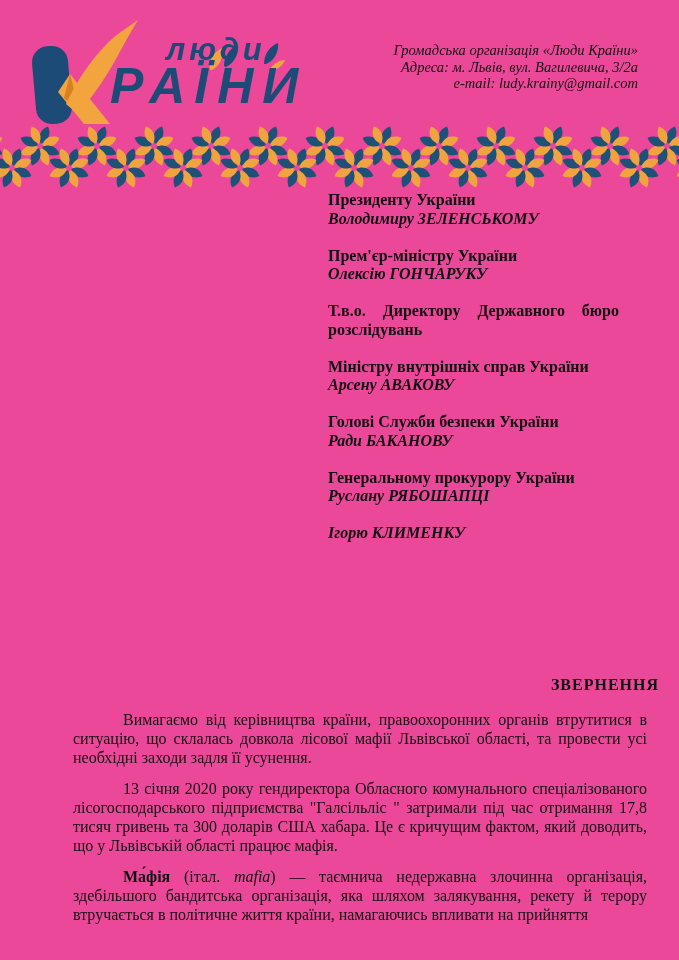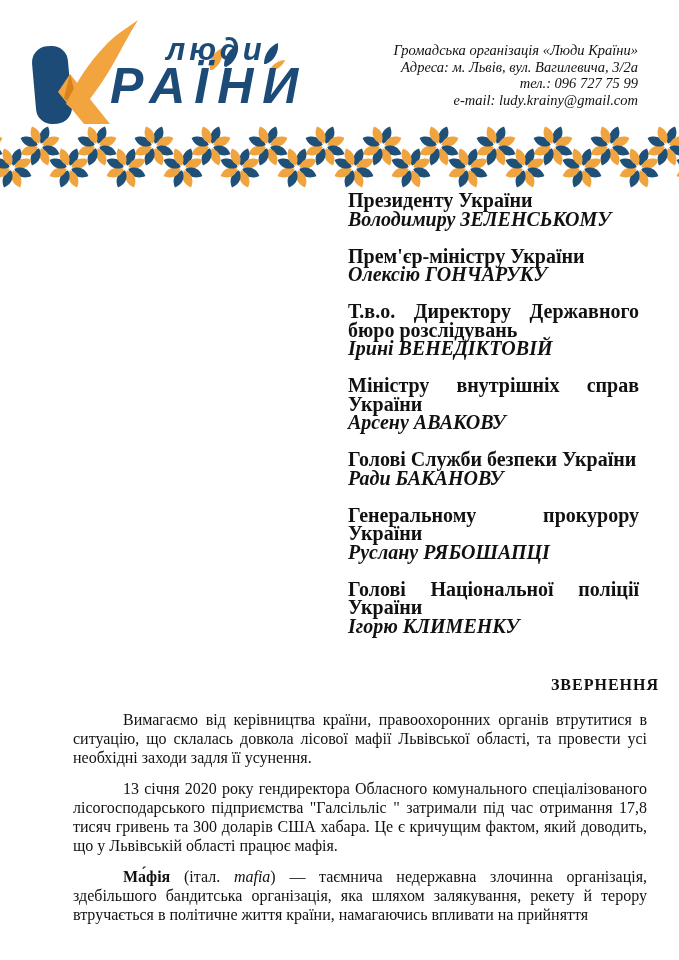--- a/index.html
+++ b/index.html
@@ -1,20 +1,20 @@
 <!DOCTYPE html>
 <html lang="uk" style="--navy: #1c4b77; --orange: #f2a43e; --orange_dark: #d8821f; --orn_blue: #1e5078; --orn_yellow: #f0a43f;"><head>
 <meta charset="utf-8">
 <style>
   html,body{margin:0;padding:0;background:#888;}
   .page{
     position:relative;
     width:679px;height:960px;
     margin:0 auto;
-    background:#ffffff;
+    background:#ec4899;
     font-family:"Liberation Serif", serif;
     color:#111;
     overflow:hidden;
   }
   
   .logo-svg{position:absolute;left:24px;top:12px;width:330px;height:115px;}
   .logo-top{
     font-family:"Liberation Sans", sans-serif;
     font-weight:bold;font-style:italic;
     font-size:31px;letter-spacing:4px;
@@ -32,22 +32,22 @@
     font-size:14.5px;line-height:16.7px;
     color:#111;
     font-style:italic;
   }
   
   .ornament{position:absolute;left:0;top:125px;width:679px;height:66px;}
   .p-blue{fill:var(--orn_blue);}
   .p-yellow{fill:var(--orn_yellow);}
   
   .addressees{
-    position:absolute;left:348px;top:191px;width:291px;
-    font-size:20px;line-height:18.5px;
+    position:absolute;left:328px;top:191px;width:291px;
+    font-size:16px;line-height:18.5px;
   }
   .addr{margin:0 0 18.5px 0;}
   .addr-title{font-weight:bold;text-align:justify;}
   .addr-name{font-weight:bold;font-style:italic;}
   
   .appeal-heading{
     position:absolute;left:61px;top:665px;width:598px;
     text-align:right;font-weight:bold;
     font-size:16px;letter-spacing:1px;
   }
@@ -79,21 +79,20 @@
     <path d="M240,52 C240,42 246,34 254,31 C255,40 250,49 242,52 Z" fill="var(--navy)"></path>
     <path d="M246,57 C250,51 256,48 261,48 C259,54 253,58 247,58 Z" fill="var(--orange)"></path>
 
     <text x="142" y="48" class="logo-top">люди</text>
     <text x="86" y="91" class="logo-main">РАЇНИ</text>
   </svg>
 
   <div class="contact">
     <div>Громадська організація «Люди Країни»</div>
     <div>Адреса: м. Львів, вул. Вагилевича, 3/2а</div>
-    <div>тел.: 096 727 75 99</div>
     <div>e-mail: ludy.krainy@gmail.com</div>
   </div>
 
   <svg class="ornament" id="ornament-band" viewBox="0 0 679 66" aria-hidden="true">
     <defs>
       <g id="flower">
         <path class="p-blue" d="M0 -2.5 C5.5 -7 6.5 -15 0 -21 C-6.5 -15 -5.5 -7 0 -2.5 Z"></path>
         <path class="p-yellow" d="M0 -2.5 C5.5 -7 6.5 -15 0 -21 C-6.5 -15 -5.5 -7 0 -2.5 Z" transform="rotate(45)"></path>
         <path class="p-blue" d="M0 -2.5 C5.5 -7 6.5 -15 0 -21 C-6.5 -15 -5.5 -7 0 -2.5 Z" transform="rotate(90)"></path>
         <path class="p-yellow" d="M0 -2.5 C5.5 -7 6.5 -15 0 -21 C-6.5 -15 -5.5 -7 0 -2.5 Z" transform="rotate(135)"></path>
@@ -137,36 +136,34 @@
     <div class="addr">
       <div class="addr-title">Президенту України</div>
       <div class="addr-name">Володимиру ЗЕЛЕНСЬКОМУ</div>
     </div>
     <div class="addr">
       <div class="addr-title">Прем'єр-міністру України</div>
       <div class="addr-name">Олексію ГОНЧАРУКУ</div>
     </div>
     <div class="addr">
       <div class="addr-title">Т.в.о. Директору Державного бюро розслідувань</div>
-      <div class="addr-name">Ірині ВЕНЕДІКТОВІЙ</div>
     </div>
     <div class="addr">
       <div class="addr-title">Міністру внутрішніх справ України</div>
       <div class="addr-name">Арсену АВАКОВУ</div>
     </div>
     <div class="addr">
       <div class="addr-title">Голові Служби безпеки України</div>
       <div class="addr-name">Ради БАКАНОВУ</div>
     </div>
     <div class="addr">
       <div class="addr-title">Генеральному прокурору України</div>
       <div class="addr-name">Руслану РЯБОШАПЦІ</div>
     </div>
     <div class="addr">
-      <div class="addr-title">Голові Національної поліції України</div>
       <div class="addr-name">Ігорю КЛИМЕНКУ</div>
     </div>
   </section>
 
   <h1 class="appeal-heading">ЗВЕРНЕННЯ</h1>
 
   <section class="body-text">
     <p>Вимагаємо від керівництва країни, правоохоронних органів втрутитися в ситуацію, що склалась довкола лісової мафії Львівської області, та провести усі необхідні заходи задля її усунення.</p>
     <p>13 січня 2020 року гендиректора Обласного комунального спеціалізованого лісогосподарського підприємства "Галсільліс " затримали під час отримання 17,8 тисяч гривень та 300 доларів США хабара. Це є кричущим фактом, який доводить, що у Львівській області працює мафія.</p>
     <p><b>Ма́фія</b><span> (італ. </span><i>mafia</i><span>) — таємнича недержавна злочинна організація, здебільшого бандитська організація, яка шляхом залякування, рекету й терору втручається в політичне життя країни, намагаючись впливати на прийняття</span></p>

